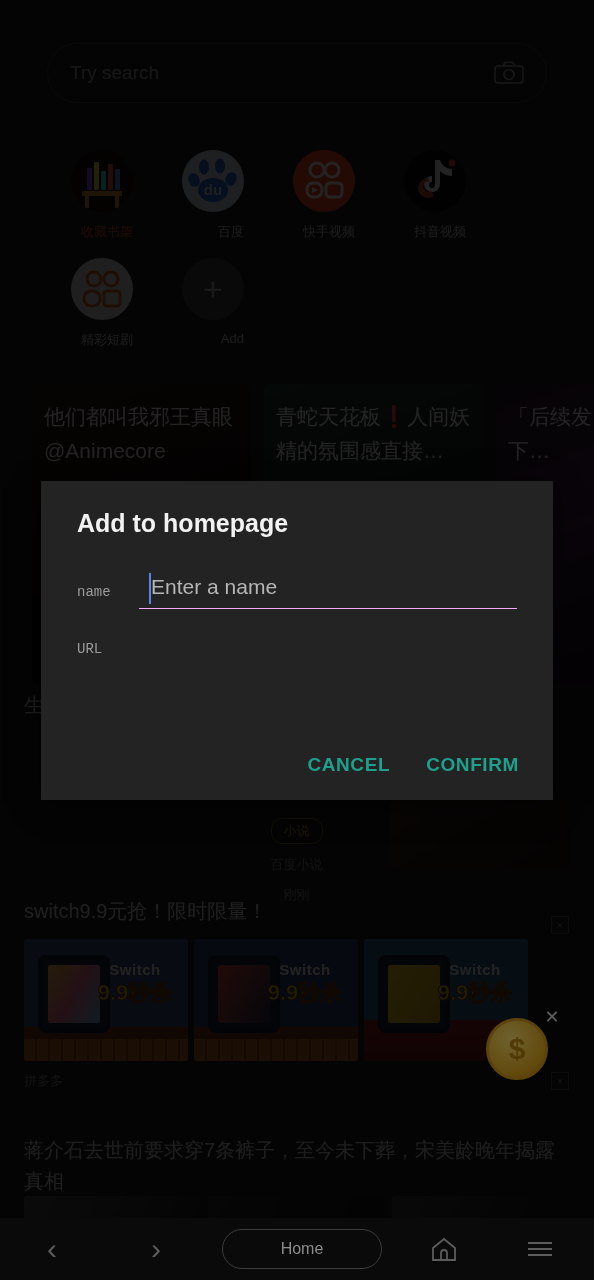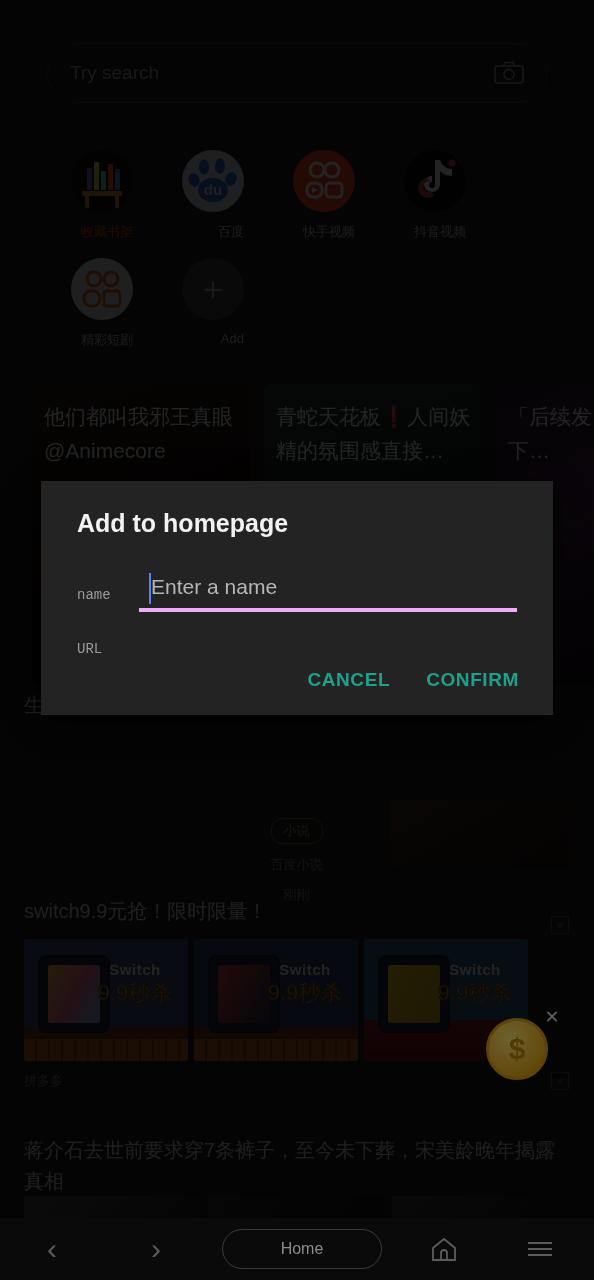--- a/index.html
+++ b/index.html
@@ -181,21 +181,21 @@
   }
   .switchlogo {
     position: absolute; right: 8px; top: 22px;
     width: 90px; text-align: center;
   }
   .switchlogo .s1 {
     color: #e8e3d0; font-size: 15px; font-weight: bold;
     letter-spacing: 0.5px;
   }
   .switchlogo .s2 {
-    color: #e8c020; font-size: 22px; font-weight: normal;
+    color: #e8c020; font-size: 22px; font-weight: bold;
     -webkit-text-stroke: 1px #6a3a10;
   }
   .brickstrip {
     position: absolute; left: 0; right: 0; bottom: 0; height: 22px;
     background: repeating-linear-gradient(90deg,#b35a20 0 11px,#8e4416 11px 13px);
   }
   .coin {
     position: absolute;
     left: 486px; top: 1018px;
     width: 62px; height: 62px;
@@ -233,21 +233,21 @@
   .bt3 { background: linear-gradient(120deg,#3a3a3a,#151515); }
 
   
   #scrim {
     position: absolute; inset: 0;
     background: rgba(0,0,0,0.55);
   }
   #dialog {
     position: absolute;
     left: 41px; top: 481px;
-    width: 512px; height: 234px;
+    width: 512px; height: 319px;
     background: #232323;
     box-shadow: 0 6px 26px rgba(0,0,0,0.6);
   }
   .dlg-title {
     position: absolute; left: 36px; top: 28px;
     color: #f2f2f2; font-size: 25px; font-weight: bold;
   }
   .field {
     position: absolute; left: 36px; right: 36px;
     display: flex; align-items: flex-end;
@@ -257,21 +257,21 @@
   .f-label {
     width: 62px;
     color: #9b9b9b; font-size: 14px;
     padding-bottom: 9px;
     font-family: Liberation Mono, monospace;
   }
   .f-input {
     flex: 1;
     position: relative;
     padding: 0 0 9px 12px;
-    border-bottom: 4px solid #f0abfc;
+    border-bottom: 1px solid #f0abfc;
   }
   .field-url .f-input {
     border-bottom: 1px solid #555;
     padding-left: 0;
     margin-left: 36px;
   }
   .f-input .val {
     color: #b6b6b6; font-size: 21px;
   }
   .caret {

